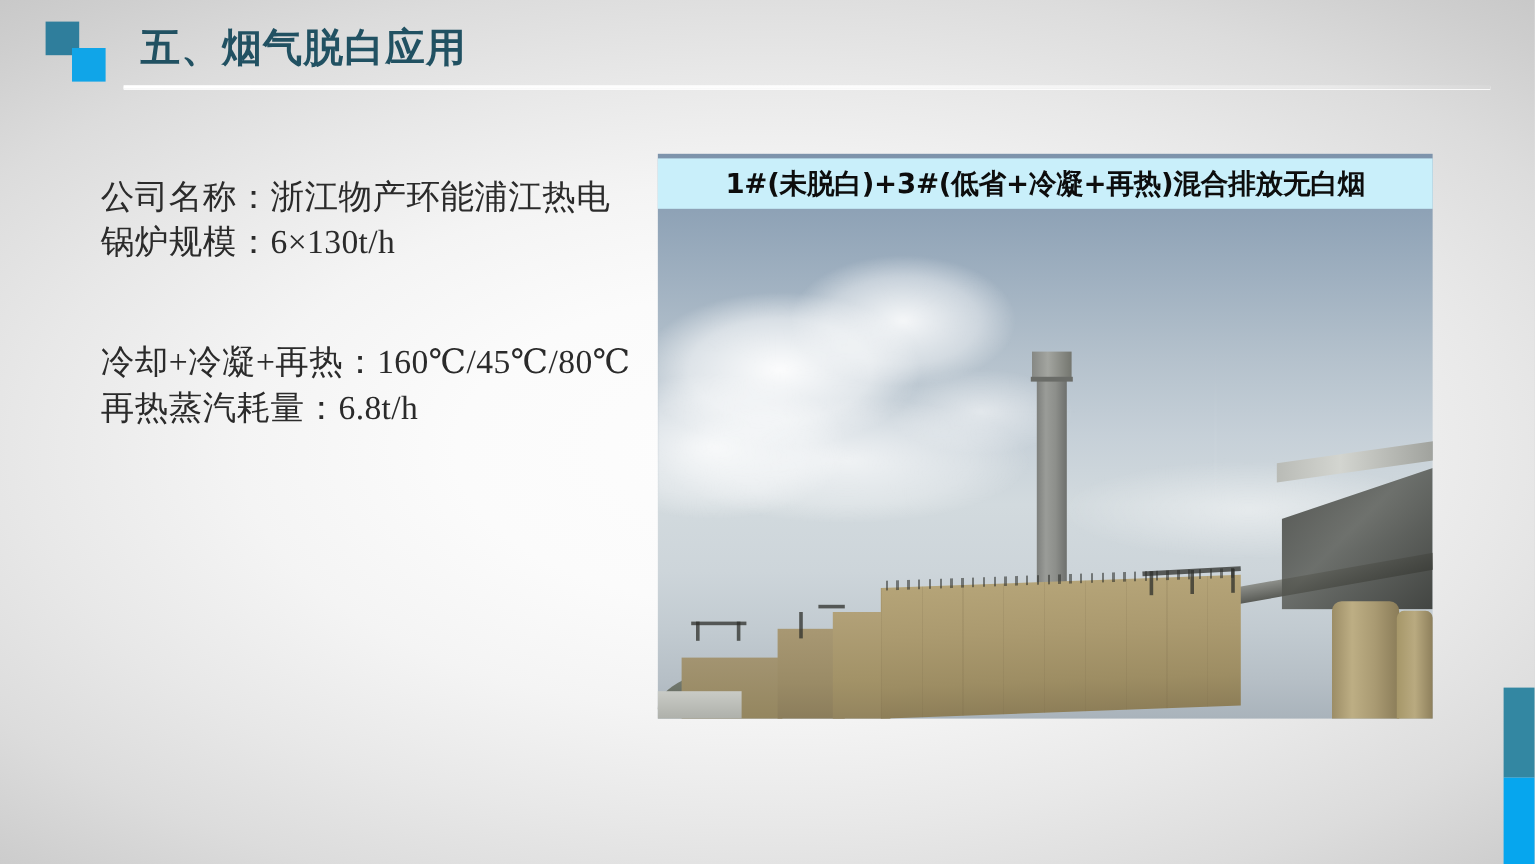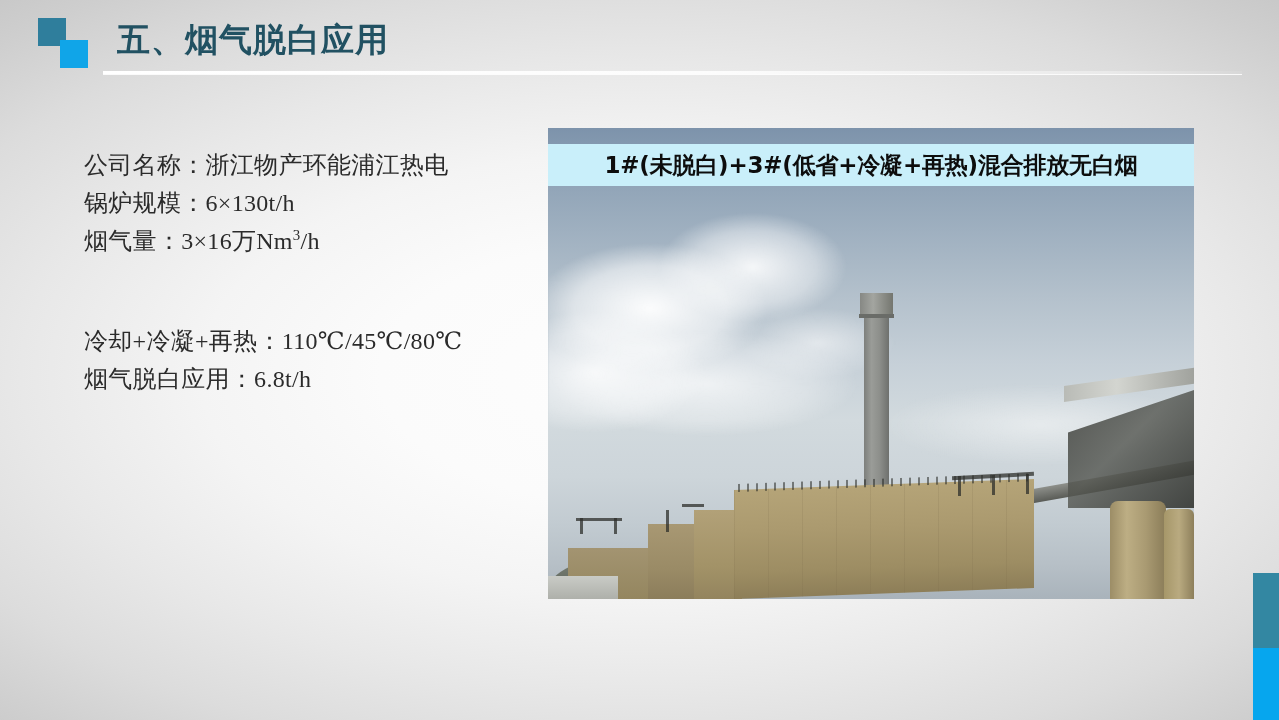--- a/index.html
+++ b/index.html
@@ -77,21 +77,21 @@
 
   
   #left-text {
     position: absolute;
     left: 84px;
     top: 146px;
     width: 430px;
   }
   .text-line {
     font-family: "Liberation Serif", "DejaVu Serif", serif;
-    font-size: 24px;
+    font-size: 28px;
     line-height: 38px;
     color: #2b2b2b;
     white-space: nowrap;
     letter-spacing: 0.3px;
   }
   .block-gap {
     height: 62px;
   }
   .sup {
     font-size: 0.62em;
@@ -315,21 +315,21 @@
       rgba(40,42,38,0.55) 0px, rgba(40,42,38,0.55) 2px,
       rgba(0,0,0,0) 2px, rgba(0,0,0,0) 9px);
     transform: skewY(-2.1deg);
     transform-origin: left top;
   }
 
   
   #photo-caption {
     position: absolute;
     left: 0;
-    top: 16px;
+    top: 4px;
     width: 646px;
     height: 42px;
     background: #c9effa;
     display: flex;
     align-items: center;
     justify-content: center;
   }
   #photo-caption-text {
     font-family: "DejaVu Sans", "Liberation Sans", sans-serif;
     font-size: 23px;
@@ -365,26 +365,25 @@
   <div class="deco-sq" id="deco-square-dark"></div>
   <div class="deco-sq" id="deco-square-bright"></div>
 
   <div id="slide-title">五、烟气脱白应用</div>
 
   <div id="title-divider"></div>
 
   <div id="left-text">
     <div class="text-line">公司名称：浙江物产环能浦江热电</div>
     <div class="text-line">锅炉规模：6×130t/h</div>
-    <div class="text-line">烟气量：3×16万Nm<span class="sup">3</span>/h</div>
 
     <div class="block-gap"></div>
 
-    <div class="text-line">冷却+冷凝+再热：110℃/45℃/80℃</div>
-    <div class="text-line">烟气脱白应用：6.8t/h</div>
+    <div class="text-line">冷却+冷凝+再热：160℃/45℃/80℃</div>
+    <div class="text-line">再热蒸汽耗量：6.8t/h</div>
   </div>
 
   <div id="photo-panel">
     <div id="photo-sky"></div>
     <div id="photo-clouds"></div>
     <div id="photo-haze"></div>
 
     <div id="photo-conveyor"></div>
     <div id="photo-structure"></div>
     <div id="photo-structure-roof"></div>

